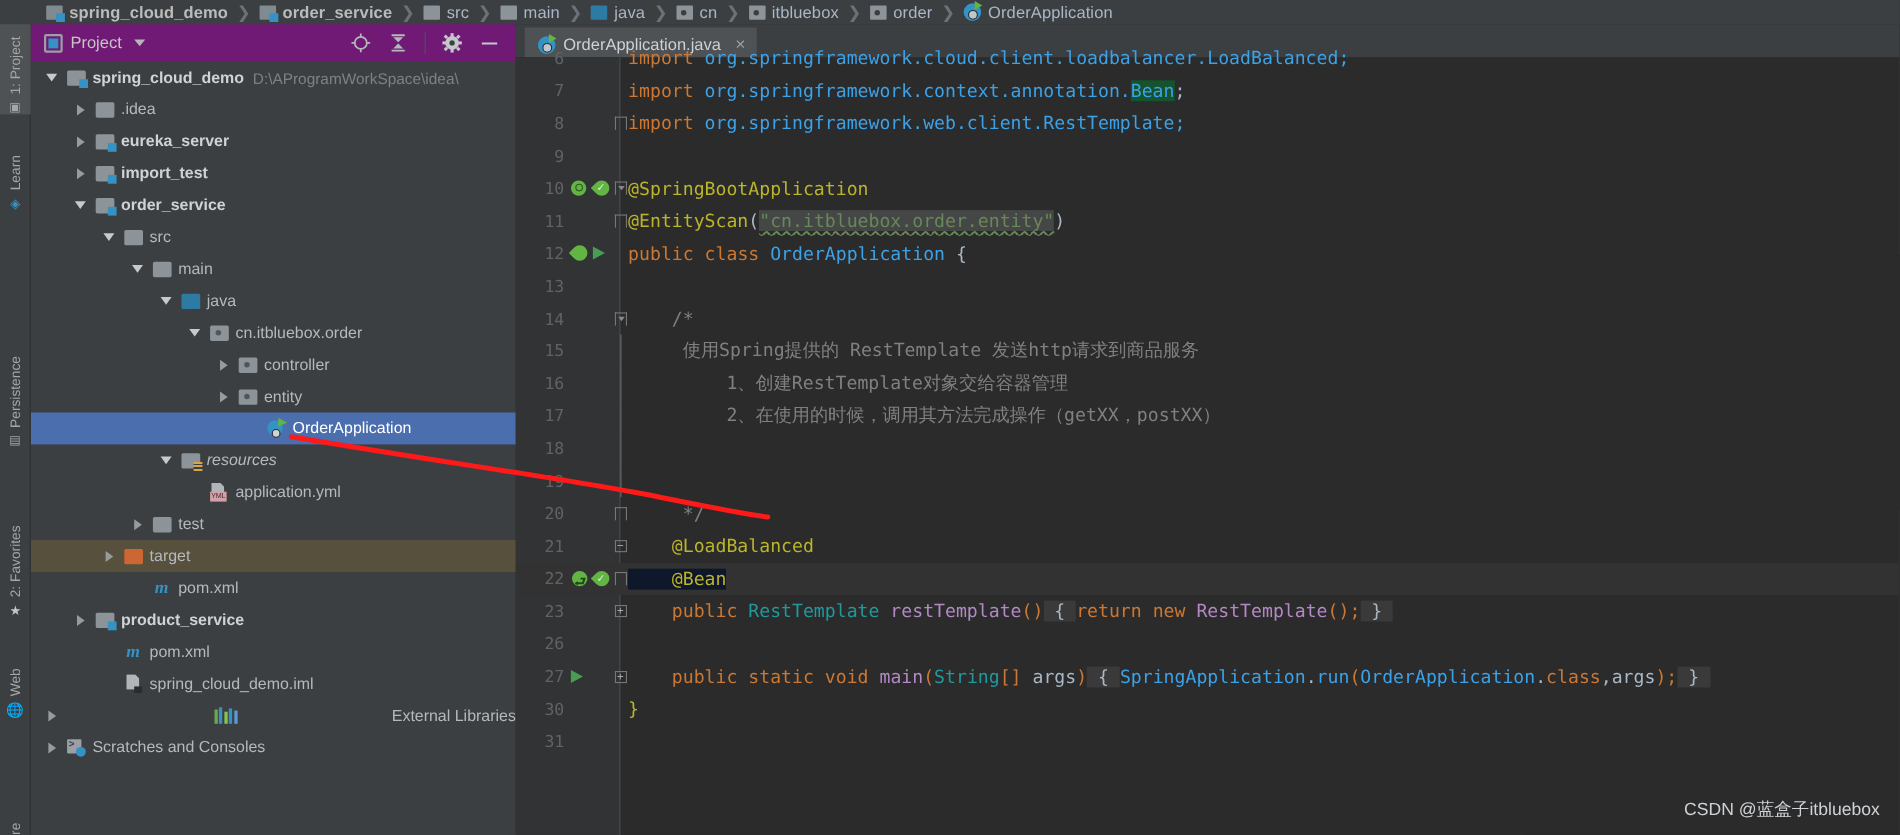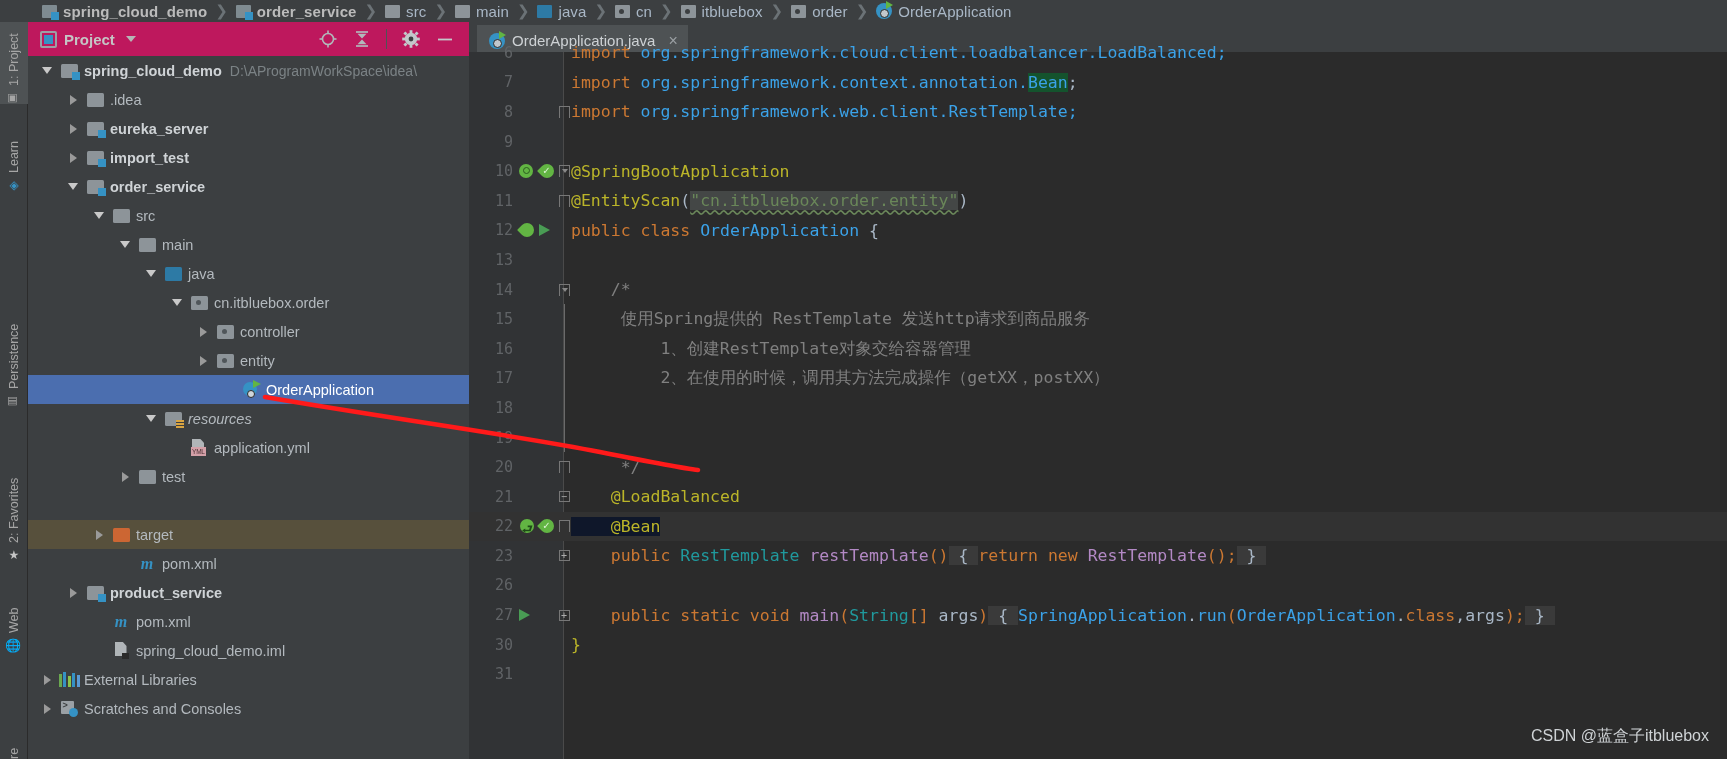--- a/index.html
+++ b/index.html
@@ -55,22 +55,22 @@
   }
   .vtab .vicon { transform: rotate(180deg); display:inline-block; }
   .vtab.active { background: #4e5254; }
 
   
   .project-panel {
     position: absolute; left: 28px; top: 22px; width: 441px; height: 737px;
     background: #3c3f41;
   }
   .panel-header {
-    position: relative; height: 34px; background: #be185d;
-    display: flex; align-items: center; padding: 0 8px 0 12px; font-weight: bold;
+    position: relative; height: 34px; background: #701a75;
+    display: flex; align-items: center; padding: 0 8px 0 12px;
   }
   .panel-title { display:flex; align-items:center; gap:7px; }
   .panel-title .sq {
     width: 17px; height: 17px; border: 2px solid #9aa0a6; border-radius: 2px;
     display:flex; align-items:center; justify-content:center;
   }
   .panel-title .sq i { width: 9px; height: 9px; background: #3592c4; display:block; }
   .panel-title .ptxt { color: #c5c5c5; font-size: 15px; }
   .caret-dn { width:0;height:0;border-left:5px solid transparent;border-right:5px solid transparent;border-top:6px solid #b6b6b6; margin-left:4px;}
   .panel-actions { margin-left: auto; display: flex; align-items: center; gap: 14px; padding-right: 6px;}
@@ -461,21 +461,21 @@
         </div>
         <div class="trow" style="padding-left: 86px;">
           <span class="arrow-slot">
             <span class="arrow-r"></span>
           </span>
           <span class="ic-slot">
             <span class="fo"></span>
           </span>
           <span class="tlabel">test</span>
         </div>
-        <div class="trow hl" style="padding-left: 60px; margin-top: 29px;">
+        <div class="trow hl" style="padding-left: 60px;">
           <span class="arrow-slot">
             <span class="arrow-r"></span>
           </span>
           <span class="ic-slot">
             <span class="fo tgt"></span>
           </span>
           <span class="tlabel">target</span>
         </div>
         <div class="trow" style="padding-left: 86px;">
           <span class="arrow-slot"></span>
@@ -503,21 +503,21 @@
         <div class="trow" style="padding-left: 60px;">
           <span class="arrow-slot"></span>
           <span class="ic-slot">
             <span class="ic-iml">
               <span class="pg"></span>
               <span class="sq"></span>
             </span>
           </span>
           <span class="tlabel">spring_cloud_demo.iml</span>
         </div>
-        <div class="trow" style="padding-left: 8px;">
+        <div class="trow" style="padding-left: 8px; justify-content: space-between;">
           <span class="arrow-slot">
             <span class="arrow-r"></span>
           </span>
           <span class="ic-slot">
             <span class="ic-lib">
               <i style="height:13px;background:#6aa84f"></i>
               <i style="height:15px;background:#3592c4"></i>
               <i style="height:11px;background:#8bc34a"></i>
               <i style="height:14px;background:#3592c4"></i>
               <i style="height:12px;background:#5a9bd5"></i>

